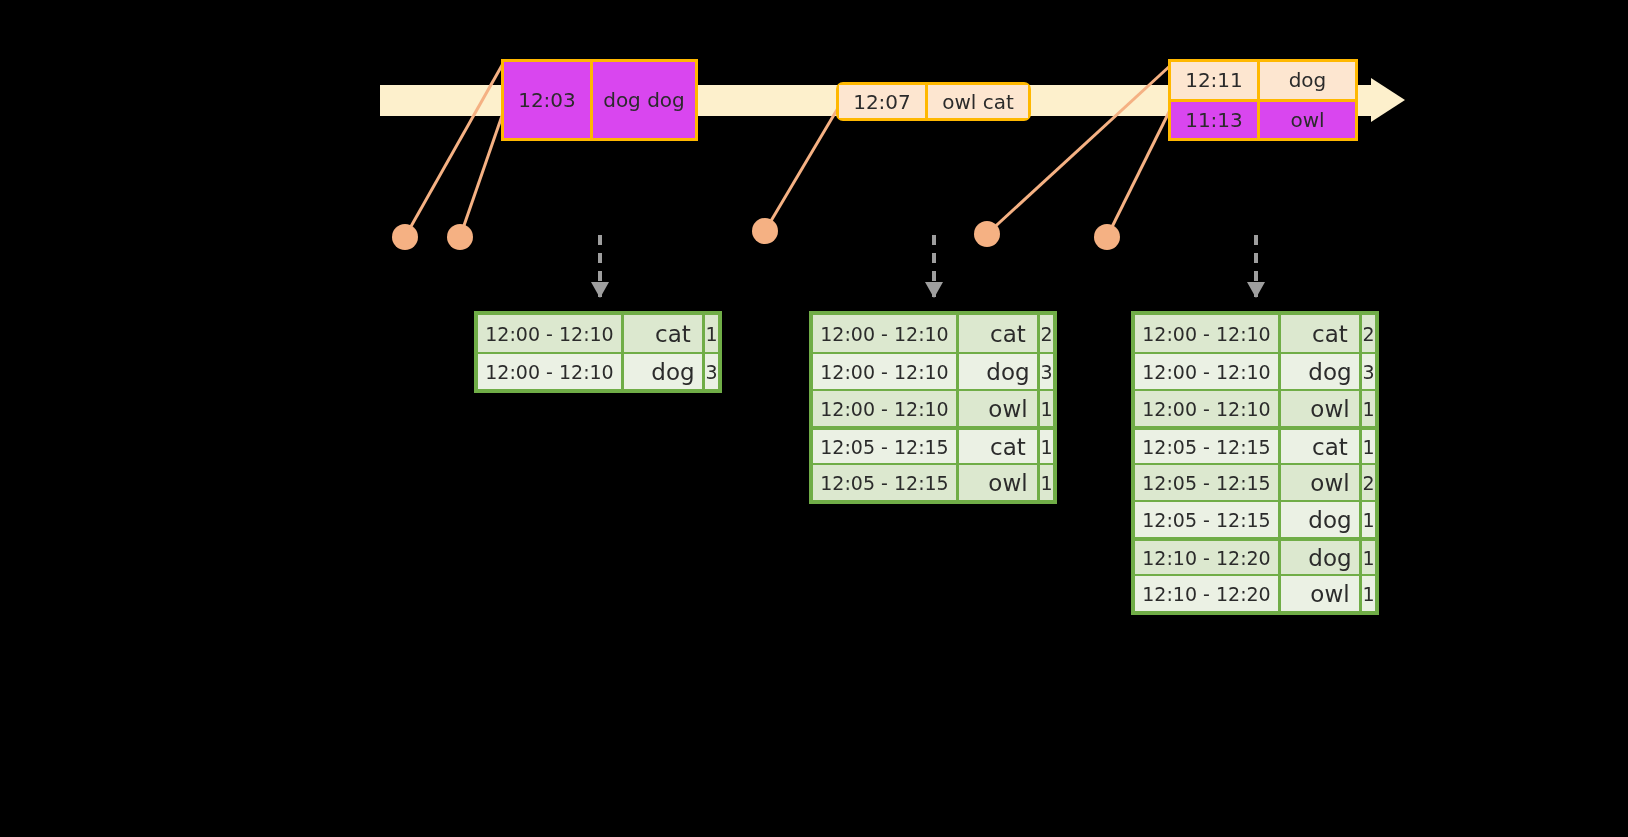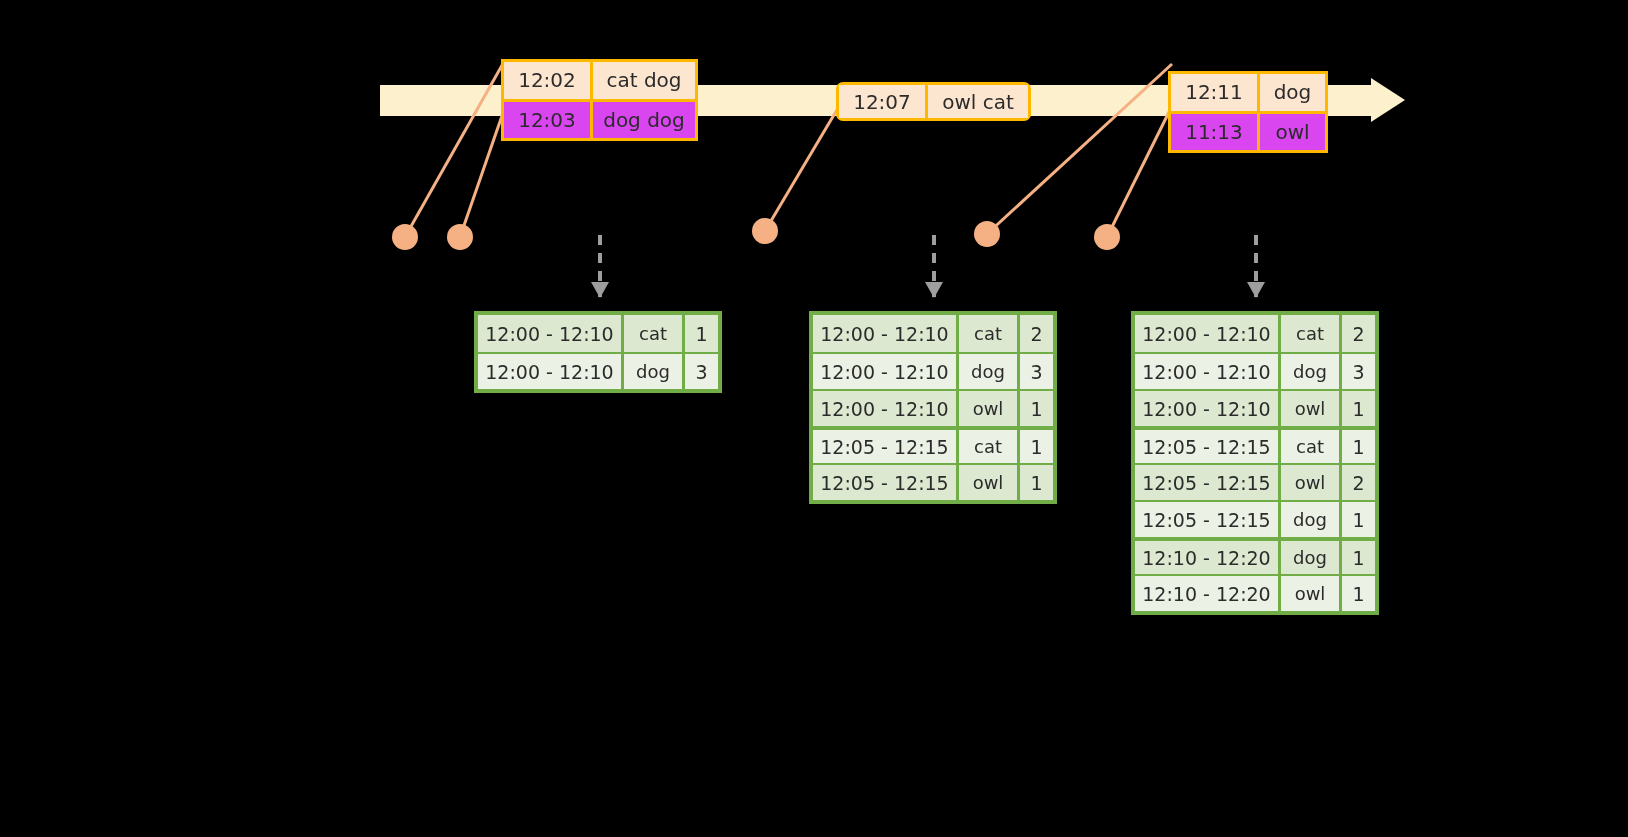--- a/index.html
+++ b/index.html
@@ -22,38 +22,38 @@
   .evt-row + .evt-row{border-top:3px solid #FFB800;}
   .evt-row.alt{background:#d946ef;}
   .evt-row.first{background:#FDE6D0;}
   .evt-time{width:86px;display:flex;align-items:center;justify-content:center;
             border-right:3px solid #FFB800;font-size:20px;color:#2b2b2b;}
   .evt-words{flex:1;display:flex;align-items:center;justify-content:center;
              font-size:20px;color:#2b2b2b;padding:0 10px;white-space:nowrap;}
 
   #evt-box-1{left:501px;top:59px;width:197px;height:82px;}
   #evt-box-2{left:836px;top:82px;width:195px;height:39px;border-radius:7px;}
-  #evt-box-3{left:1168px;top:71px;width:160px;height:82px;}
+  #evt-box-3{left:1168px;top:59px;width:190px;height:82px;}
 
   
   .conn{position:absolute;left:0;top:0;width:1628px;height:837px;pointer-events:none;}
   .dot{position:absolute;width:26px;height:26px;border-radius:50%;background:#F5B183;}
 
   
   .rtable{position:absolute;border:4px solid #70AD47;box-sizing:border-box;
           background:#7dd3fc;}
   .rrow{display:flex;height:37px;box-sizing:border-box;}
   .rrow.shade{background:#DCE8CF;}
   .rrow.light{background:#EBF1E4;}
   .rrow + .rrow{border-top:2px solid #70AD47;}
   .rrow.grpend + .rrow{border-top:4px solid #70AD47;}
   .rc-win{width:143px;display:flex;align-items:center;justify-content:center;
           font-size:19px;color:#2b2b2b;border-right:3px solid #70AD47;}
   .rc-word{width:58px;display:flex;align-items:center;justify-content:center;
-           font-size:18px;color:#2b2b2b;border-right:3px solid #70AD47;}
+           font-size:23px;color:#2b2b2b;border-right:3px solid #70AD47;padding-left:20px;}
   .rc-cnt{flex:1;display:flex;align-items:center;justify-content:center;
           font-size:19px;color:#2b2b2b;}
 
   #rtable-1{left:474px;top:311px;width:248px;}
   #rtable-2{left:809px;top:311px;width:248px;}
   #rtable-3{left:1131px;top:311px;width:248px;}
 
   
   .darrow{position:absolute;width:14px;}
   .darrow .shaft{position:absolute;left:5px;top:0;width:4px;height:100%;
@@ -75,24 +75,20 @@
 
   <svg class="conn" id="connector-layer">
       <line x1="505" y1="60" x2="405" y2="237" stroke="#F5B183" stroke-width="3"></line>
       <line x1="504" y1="110" x2="460" y2="237" stroke="#F5B183" stroke-width="3"></line>
       <line x1="838" y1="108" x2="765" y2="231" stroke="#F5B183" stroke-width="3"></line>
       <line x1="1172" y1="64" x2="987" y2="234" stroke="#F5B183" stroke-width="3"></line>
       <line x1="1171" y1="108" x2="1107" y2="237" stroke="#F5B183" stroke-width="3"></line>
     </svg>
 
   <div class="evt-box" id="evt-box-1">
-    <div class="evt-row first">
-      <div class="evt-time">12:02</div>
-      <div class="evt-words">cat dog</div>
-    </div>
     <div class="evt-row alt">
       <div class="evt-time">12:03</div>
       <div class="evt-words">dog dog</div>
     </div>
   </div>
 
   <div class="evt-box" id="evt-box-2">
     <div class="evt-row first">
       <div class="evt-time">12:07</div>
       <div class="evt-words">owl cat</div>

